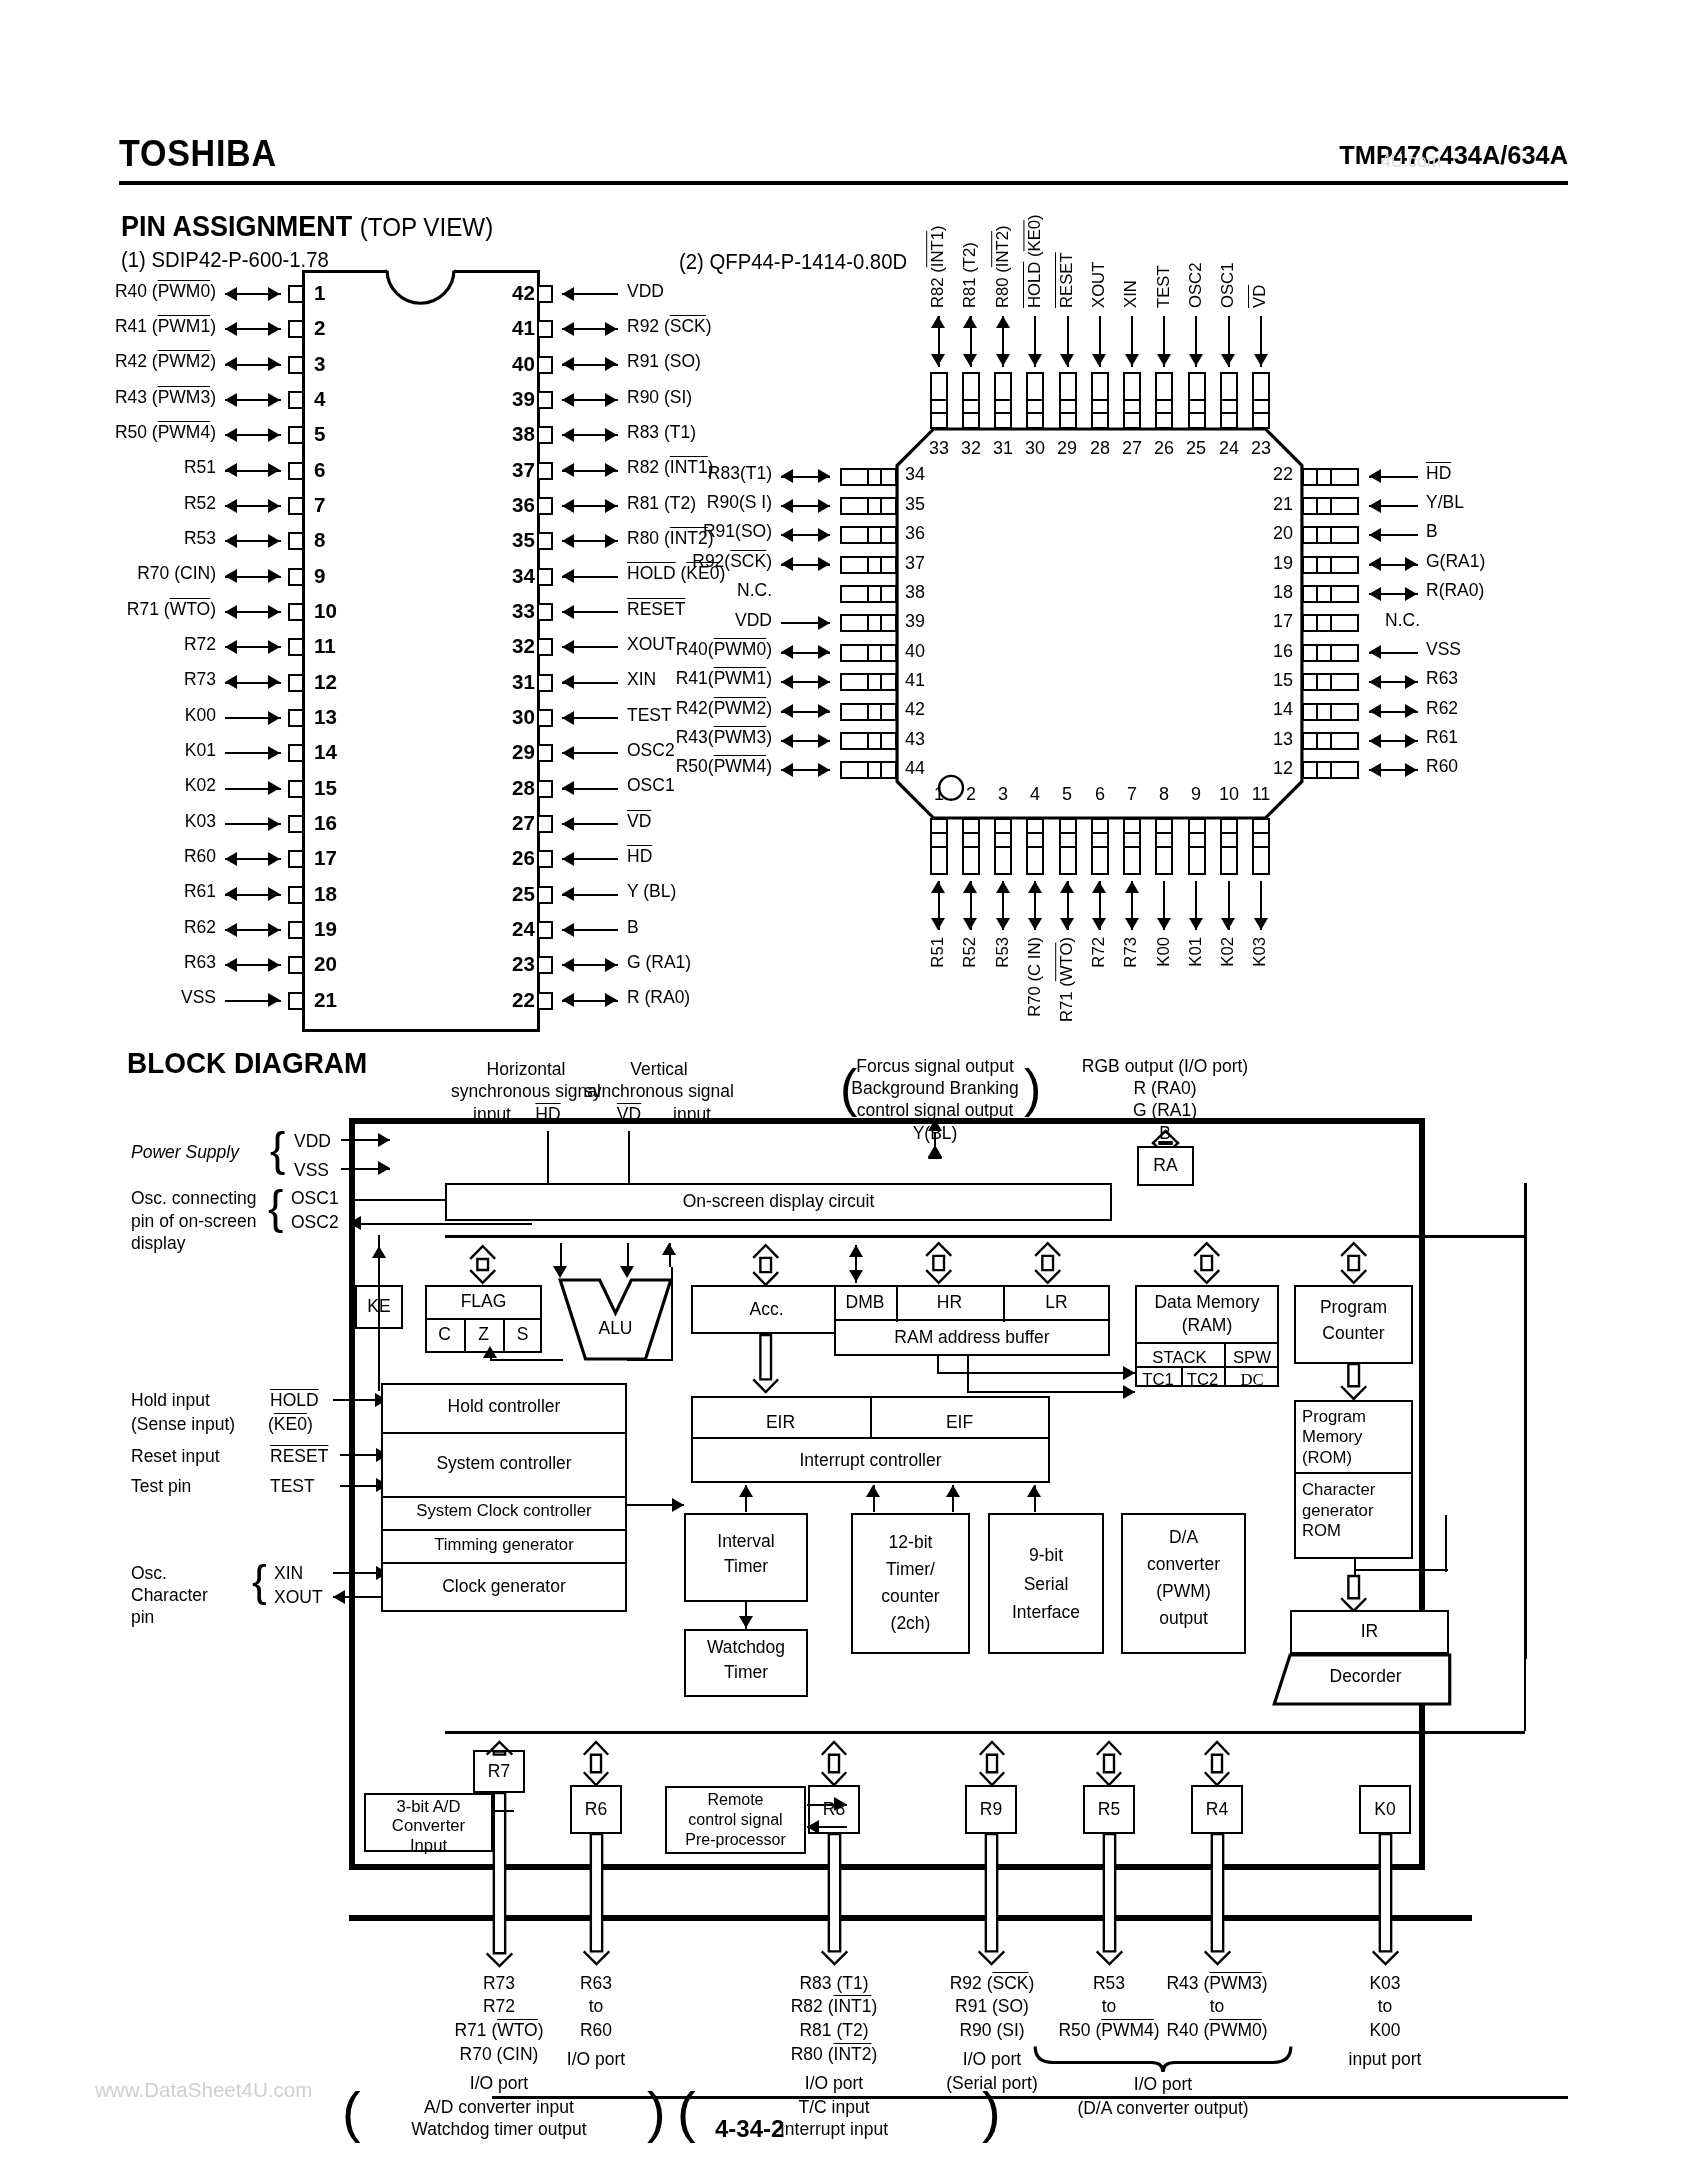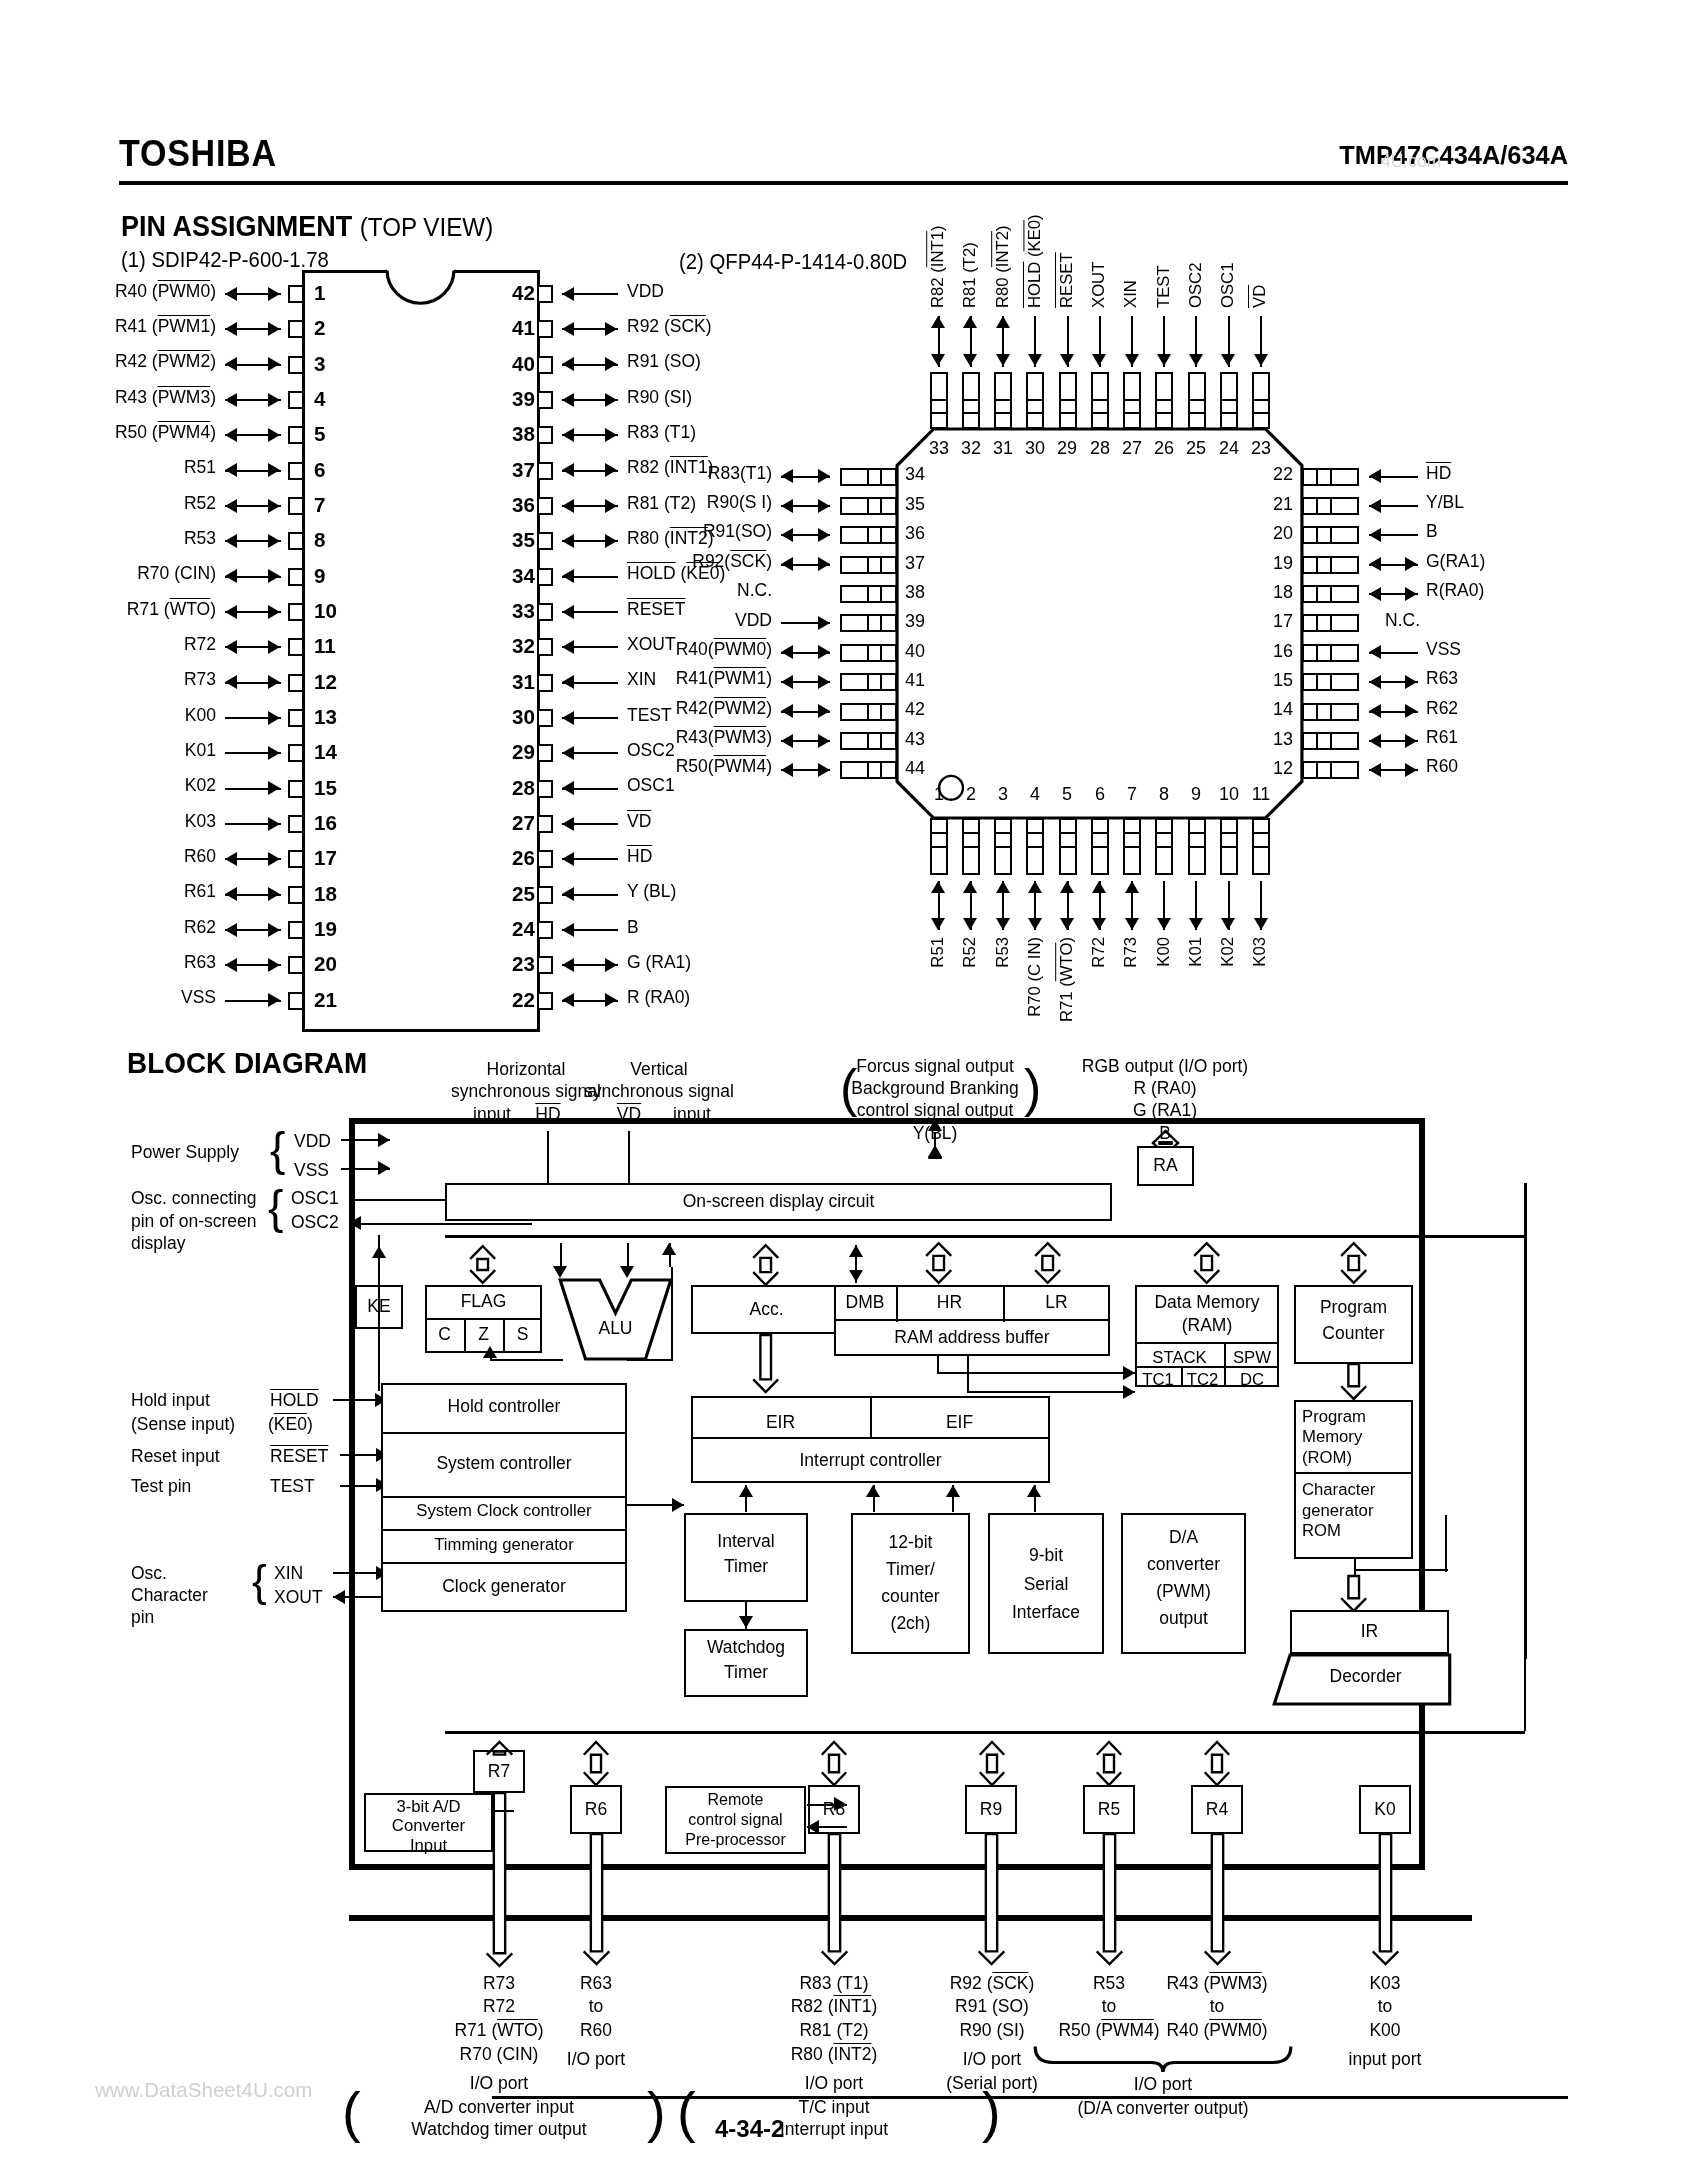--- a/index.html
+++ b/index.html
@@ -680,21 +680,21 @@
     <div class="txt-c abs" style="left: 1165px; top: 1056px; transform: translateX(-50%);">RGB output (I/O port)</div>
     <div class="txt-c abs" style="left: 1165px; top: 1078px; transform: translateX(-50%);">R (RA0)</div>
     <div class="txt-c abs" style="left: 1165px; top: 1100px; transform: translateX(-50%);">G (RA1)</div>
     <div class="txt-c abs" style="left: 1165px; top: 1123px; transform: translateX(-50%);">B</div>
     <svg style="left:1151px;top:1131px;" width="29" height="24" viewBox="0 0 36 30">
       <path d="M10.440000000000001,16 L25.56,16 L25.56,14 L10.440000000000001,14 Z" fill="#fff" stroke="#000" stroke-width="3"></path>
       <path d="M1.4400000000000013,16 L18,0 L34.56,16" fill="none" stroke="#000" stroke-width="3"></path>
       <path d="M1.4400000000000013,14 L18,30 L34.56,14" fill="none" stroke="#000" stroke-width="3"></path>
     </svg>
     <div class="boxc" style="left: 1137px; top: 1146px; width: 57px; height: 40px;">RA</div>
-    <div class="txt abs" style="left: 131px; top: 1143px;">Power Supply</div>
+    <div class="txt abs" style="left: 131px; top: 1143px; font-style: italic;">Power Supply</div>
     <div class="txt abs" style="left: 270px; top: 1130px; font-size: 46px; line-height: 0.85;">{</div>
     <div class="txt abs" style="left: 294px; top: 1132px;">VDD</div>
     <div class="txt abs" style="left: 294px; top: 1161px;">VSS</div>
     <div class="ln" style="left: 341px; top: 1139px; width: 49px; height: 2.4px;"></div>
     <div class="arr-r" style="left: 378px; top: 1133px;"></div>
     <div class="ln" style="left: 341px; top: 1168px; width: 49px; height: 2.4px;"></div>
     <div class="arr-r" style="left: 378px; top: 1161px;"></div>
     <div class="txt abs" style="left: 131px; top: 1189px;">Osc. connecting</div>
     <div class="txt abs" style="left: 131px; top: 1212px;">pin of on-screen</div>
     <div class="txt abs" style="left: 131px; top: 1234px;">display</div>
@@ -795,21 +795,21 @@
     <div class="abs" style="left: 1135px; top: 1292px; width: 144px; text-align: center; font-size: 17.5px;">Data Memory</div>
     <div class="abs" style="left: 1135px; top: 1315px; width: 144px; text-align: center; font-size: 17.5px;">(RAM)</div>
     <div class="ln" style="left: 1135px; top: 1342px; width: 144px; height: 2.4px;"></div>
     <div class="abs" style="left: 1135px; top: 1348px; width: 89px; text-align: center; font-size: 16.7px;">STACK</div>
     <div class="abs" style="left: 1224px; top: 1348px; width: 56px; text-align: center; font-size: 16.7px;">SPW</div>
     <div class="ln" style="left: 1224px; top: 1342px; width: 2.4px; height: 44px;"></div>
     <div class="ln" style="left: 1135px; top: 1366px; width: 144px; height: 2.4px;"></div>
     <div class="abs" style="left: 1135px; top: 1370px; width: 46px; text-align: center; font-size: 16.7px;">TC1</div>
     <div class="abs" style="left: 1181px; top: 1370px; width: 43px; text-align: center; font-size: 16.7px;">TC2</div>
     <div class="ln" style="left: 1181px; top: 1366px; width: 2.4px; height: 20.6px;"></div>
-    <div class="abs" style="left: 1224px; top: 1370px; width: 56px; text-align: center; font-size: 16.7px;">DC</div>
+    <div class="abs" style="left: 1224px; top: 1370px; width: 56px; text-align: center; font-size: 16.7px; font-family: Liberation Serif, serif;">DC</div>
     <div class="ln" style="left: 1224px; top: 1366px; width: 2.4px; height: 20.6px;"></div>
     <svg style="left:1194px;top:1243px;" width="25.4" height="40" viewBox="0 0 32 50">
       <path d="M9.280000000000001,16 L22.72,16 L22.72,34 L9.280000000000001,34 Z" fill="#fff" stroke="#000" stroke-width="3"></path>
       <path d="M0.28000000000000114,16 L16,0 L31.72,16" fill="none" stroke="#000" stroke-width="3"></path>
       <path d="M0.28000000000000114,34 L16,50 L31.72,34" fill="none" stroke="#000" stroke-width="3"></path>
     </svg>
     <div class="ln" style="left: 967px; top: 1356px; width: 2.4px; height: 37px;"></div>
     <div class="ln" style="left: 967px; top: 1391px; width: 168px; height: 2.4px;"></div>
     <div class="arr-r" style="left: 1123px; top: 1385px;"></div>
     <div class="ln" style="left: 937px; top: 1356px; width: 2.4px; height: 17.5px;"></div>

